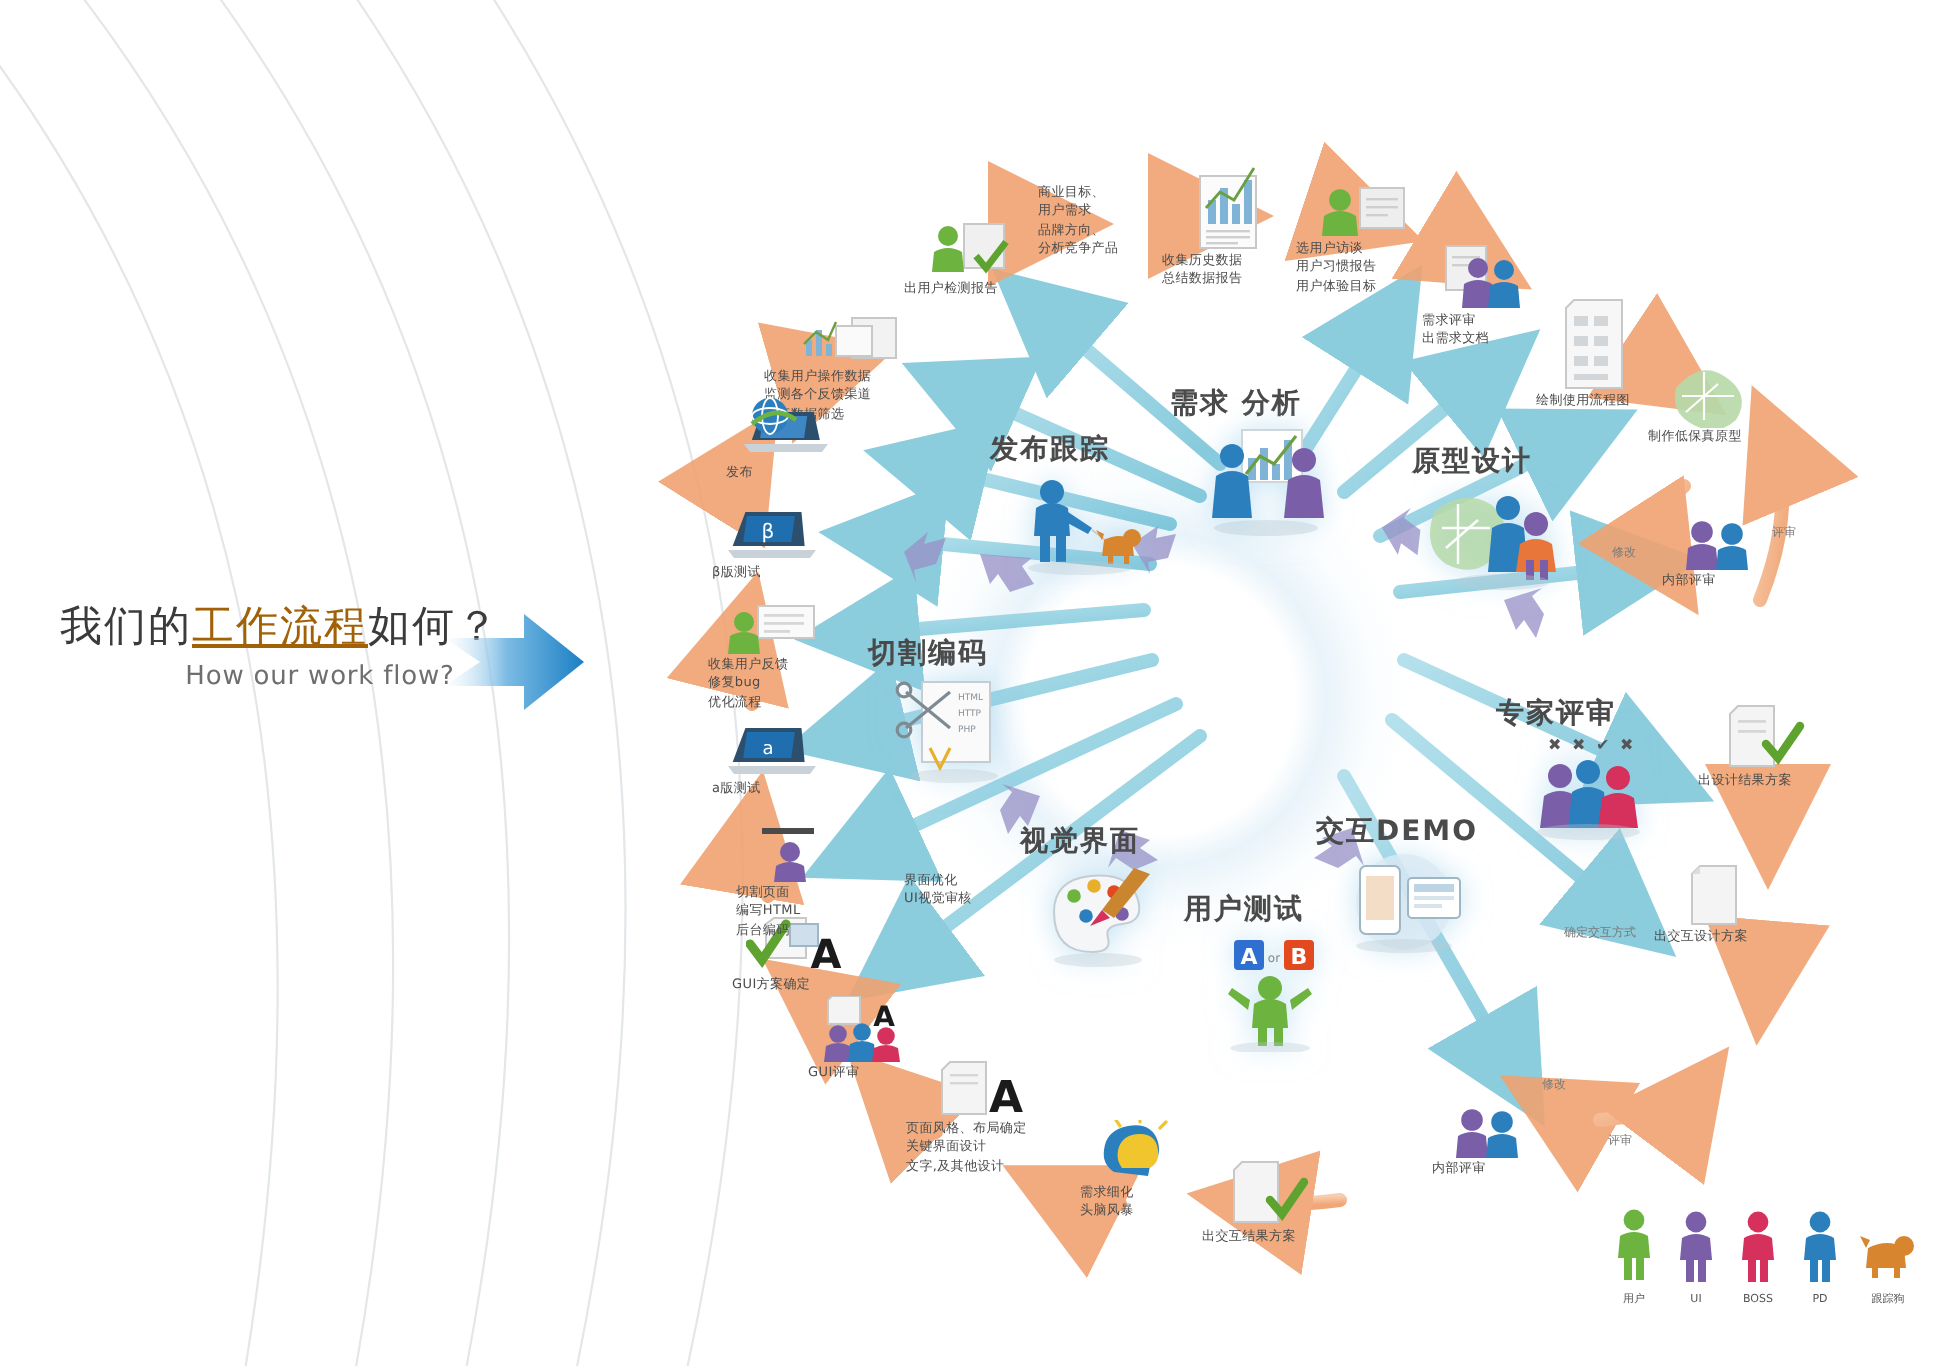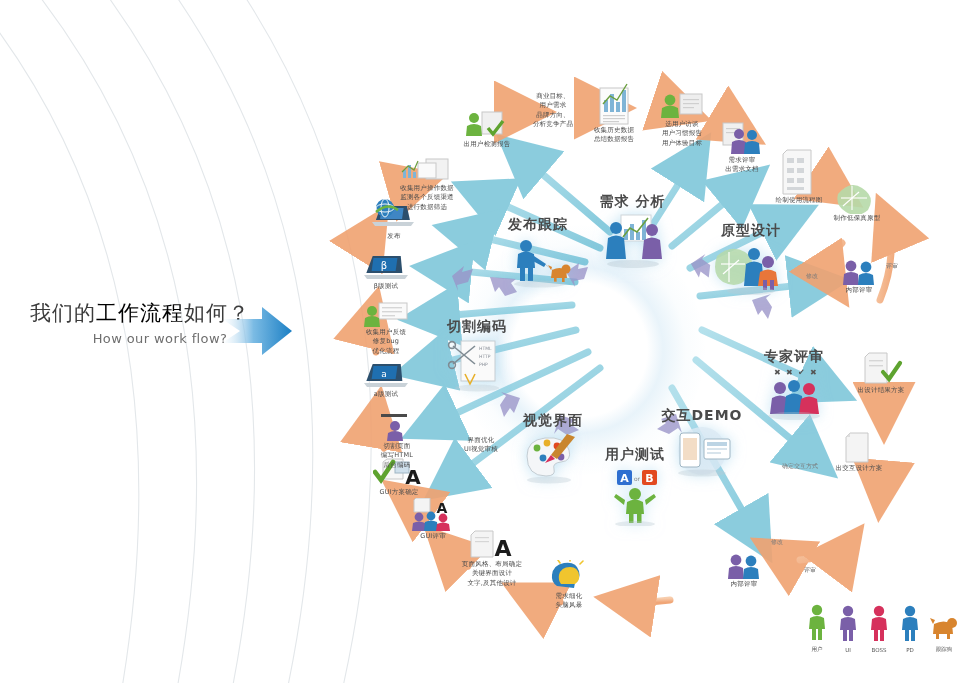--- a/index.html
+++ b/index.html
@@ -7,26 +7,26 @@
     width:980px;height:683px;overflow:hidden;position:relative;
     background:#ffffff;
     font-family:"DejaVu Sans","Liberation Sans",sans-serif;
   }
   #stage{position:absolute;left:0;top:0;width:980px;height:683px;}
   .bgsweep{position:absolute;left:0;top:0;width:980px;height:683px;pointer-events:none;}
 
   
   .title-block{position:absolute;left:30px;top:300px;width:260px;}
   .title-cn{font-size:21px;color:#3b3b3b;letter-spacing:1px;line-height:1.25;white-space:nowrap;}
-  .title-cn .hl{color:#000000;}
+  .title-cn .hl{color:#a16207;text-decoration:underline;}
   .title-en{font-size:13px;color:#6e6e6e;text-align:center;margin-top:5px;letter-spacing:.4px;}
   .big-arrow{position:absolute;left:222px;top:305px;width:70px;height:52px;}
 
   
-  .node{position:absolute;text-align:center;}
+  .node{position:absolute;text-align:left;}
 
   .stage-lbl{font-size:14px;color:#4a4a4a;font-weight:bold;letter-spacing:1px;white-space:nowrap;}
   .sub-lbl{font-size:6.5px;color:#4c4c4c;line-height:1.45;white-space:pre-line;letter-spacing:.2px;}
   .mini-lbl{font-size:6px;color:#7a7a7a;white-space:nowrap;}
   .legend-lbl{font-size:5.5px;color:#555;white-space:nowrap;text-align:center;}
 
   
   .ic{display:block;margin:0 auto;}
   .glow{filter:drop-shadow(0 0 7px rgba(150,205,235,.55));}
   .legendbox{position:absolute;left:806px;top:604px;width:152px;height:56px;}
@@ -431,20 +431,27 @@
   <div class="node" style="left:716px;top:552px;width:56px;">
     <svg class="ic" width="42" height="28" viewBox="0 0 42 28">
       <circle cx="13" cy="8" r="5.4" fill="#7a5fa8"></circle>
         <path d="M6 16 q7 -4 14 0 l1 11 h-16 z" fill="#7a5fa8"></path>
       <circle cx="28" cy="9" r="5.4" fill="#2c7fbd"></circle>
         <path d="M21 17 q7 -4 14 0 l1 10 h-16 z" fill="#2c7fbd"></path>
     </svg>
     <div class="sub-lbl">内部评审</div>
   </div>
 
+  <div class="node" style="left:601px;top:580px;width:64px;">
+    <svg class="ic" width="44" height="34" viewBox="0 0 44 34">
+      <path d="M10 1 h18 v30 h-22 v-26 z" fill="#f4f4f4" stroke="#c8c8c8"></path>
+      <path d="M24 20 l6 7 l11 -16" stroke="#5ea32f" stroke-width="4.2" fill="none" stroke-linecap="round"></path>
+    </svg>
+    <div class="sub-lbl">出交互结果方案</div>
+  </div>
 
   <div class="node" style="left:540px;top:560px;width:58px;">
     <svg class="ic" width="44" height="32" viewBox="0 0 44 32">
       <path d="M10 26 q-6 -4 -5 -11 q1 -10 12 -12 q12 -2 15 8 q2 8 -4 12 l-1 5 z" fill="#2c7fbd"></path>
       <path d="M14 24 q-3 -4 -2 -9 q2 -8 11 -8 q8 0 9 8 q1 6 -4 9 z" fill="#f0c52e"></path>
       <g stroke="#f0c52e" stroke-width="1.6" stroke-linecap="round">
           <path d="M13 3 l-2 -3"></path>
           <path d="M23 1 l0 -1"></path>
           <path d="M33 4 l3 -3"></path>
         </g>

